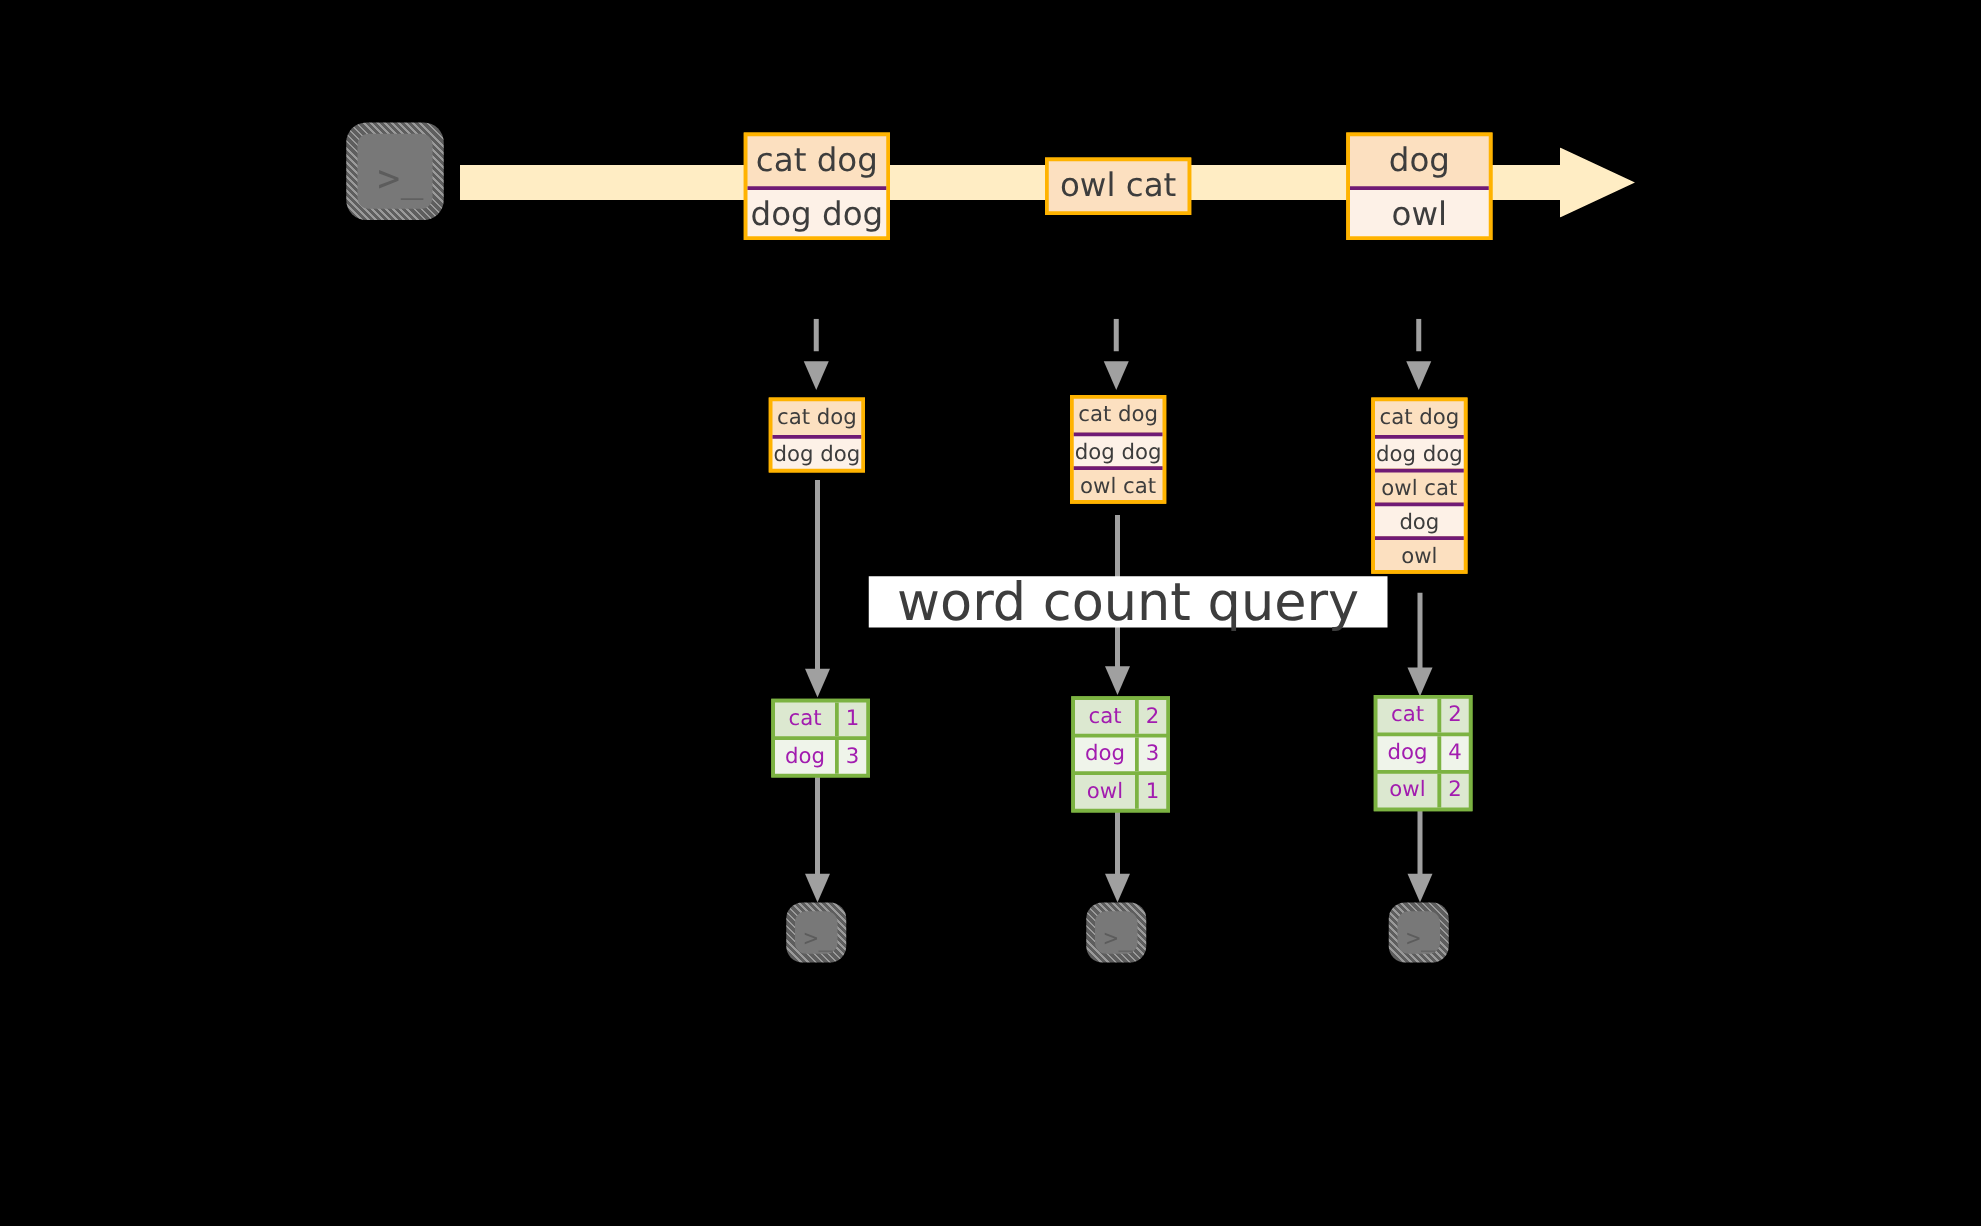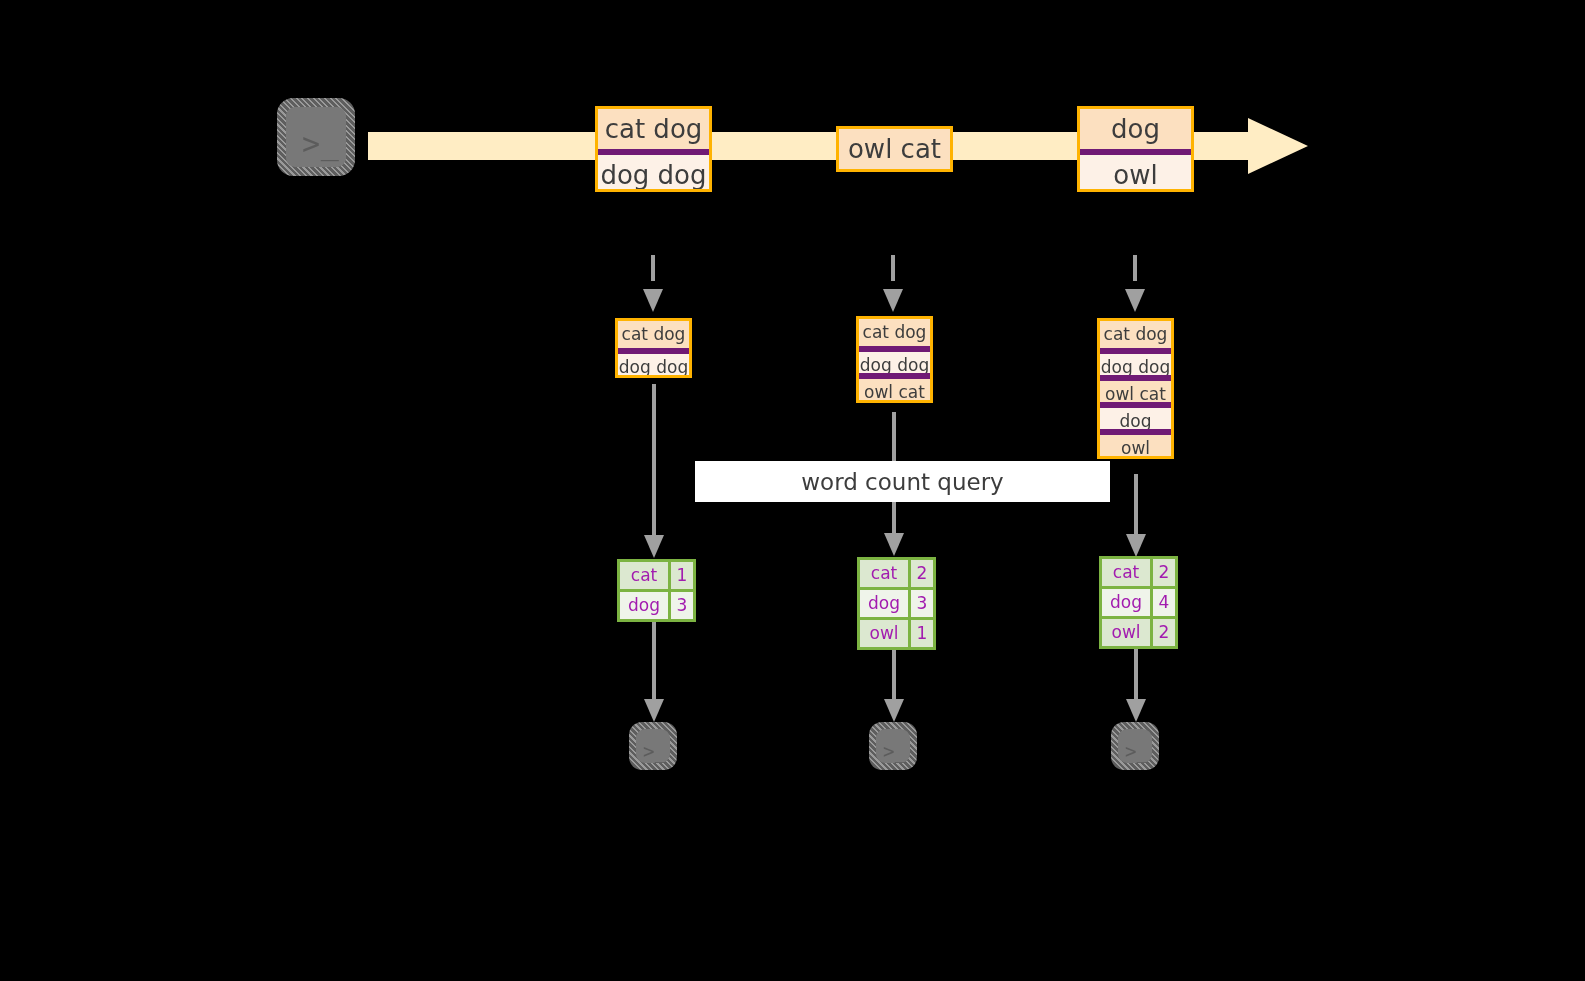--- a/index.html
+++ b/index.html
@@ -70,21 +70,21 @@
   }
   .rec-row {
     box-sizing: border-box;
     color: #3d3d3d;
     text-align: center;
     white-space: nowrap;
     overflow: hidden;
   }
   .rec-row.dark  { background: #FCE0C0; }
   .rec-row.light { background: #FDF1E7; }
-  .rec-row + .rec-row { border-top: 6px solid #701a75; text-align: center; }
+  .rec-row + .rec-row { border-top: 3px solid #701a75; text-align: center; }
 
   .rec-stack.top .rec-row { font-size: 26px; line-height: 40px; height: 40px; }
   .rec-stack.mid .rec-row { font-size: 17px; line-height: 27px; height: 27px; }
 
   
   .res-table {
     position: absolute;
     box-sizing: border-box;
     border: 3px solid #7CB342;
     background: #7CB342;
@@ -112,21 +112,21 @@
   .conn { position: absolute; z-index: 2; }
 
   
   .banner {
     position: absolute;
     background: #FFFFFF;
     color: #3d3d3d;
     display: flex;
     align-items: center;
     justify-content: center;
-    font-size: 23px;
+    font-size: 42px;
     white-space: nowrap;
     z-index: 4;
   }
 </style>
 </head>
 <body>
 
 <div id="canvas">
 
   <svg class="stream-arrow" style="left:368px; top:118px;" width="940" height="56" viewBox="0 0 940 56">

